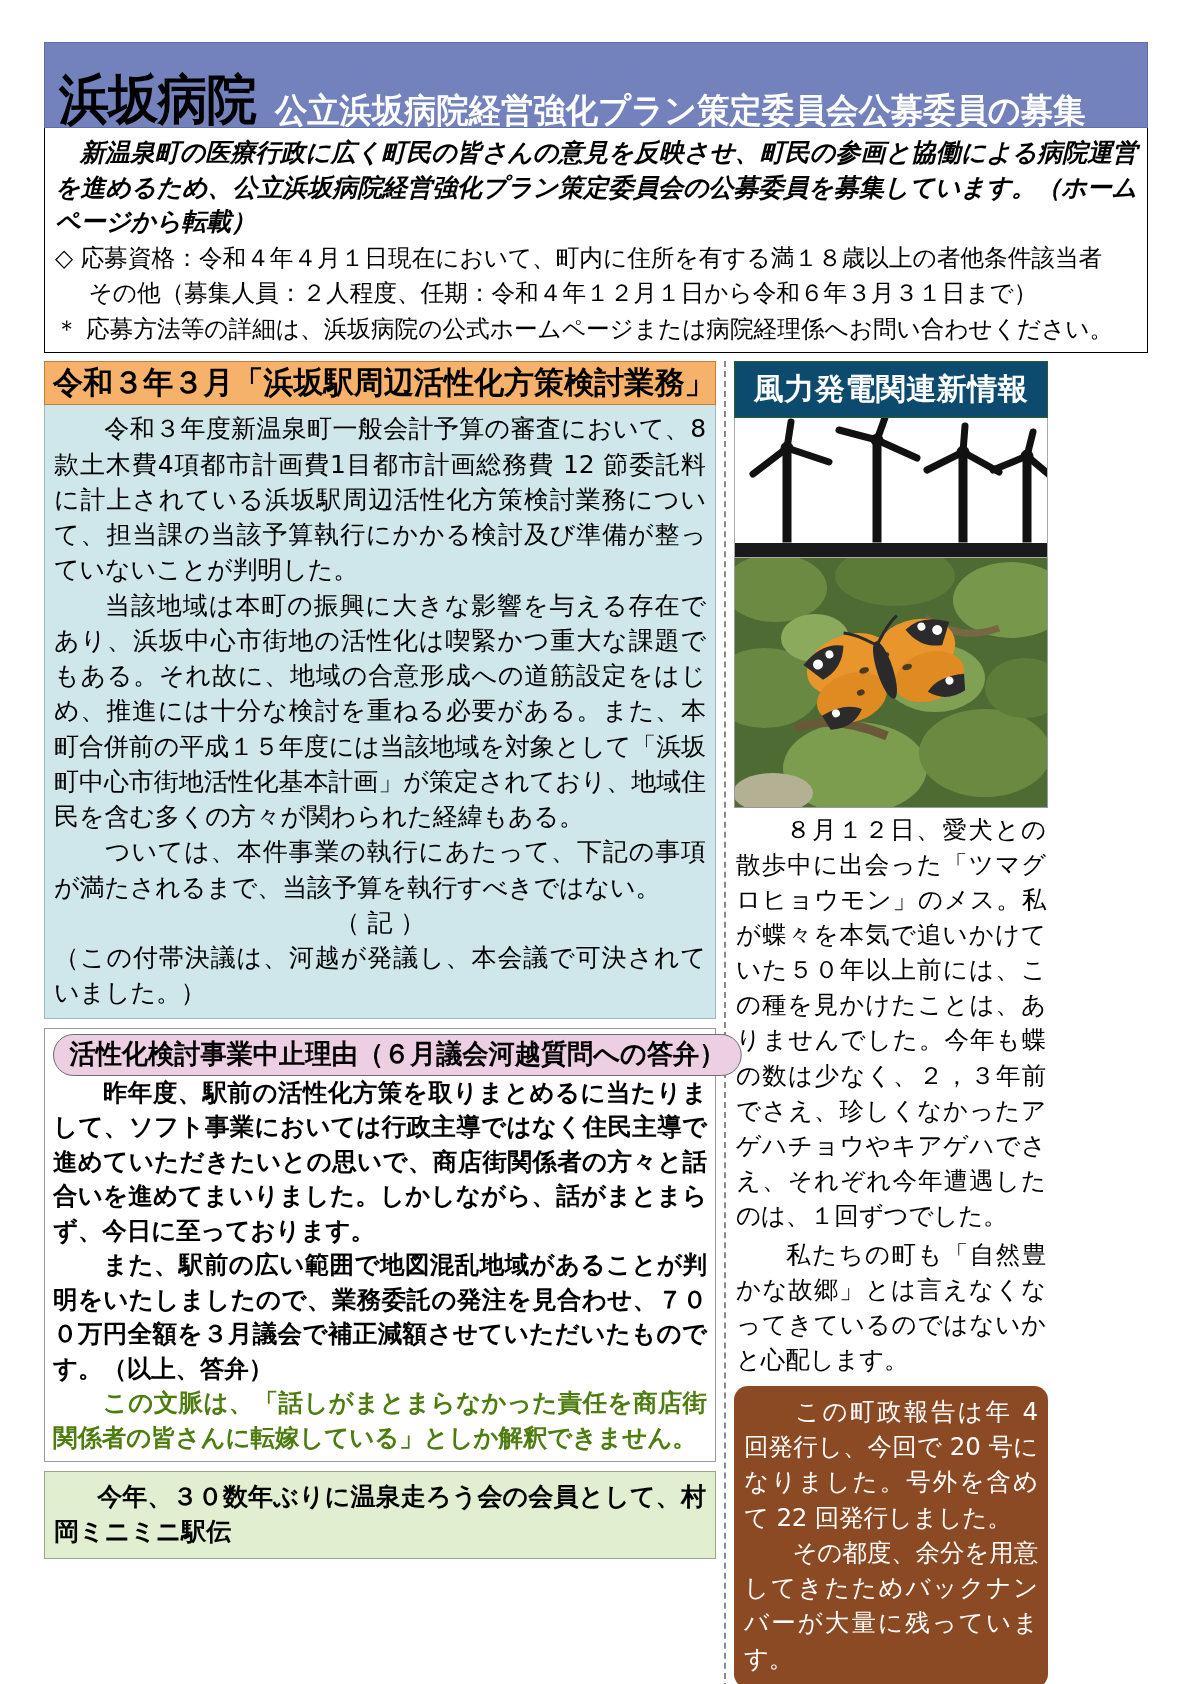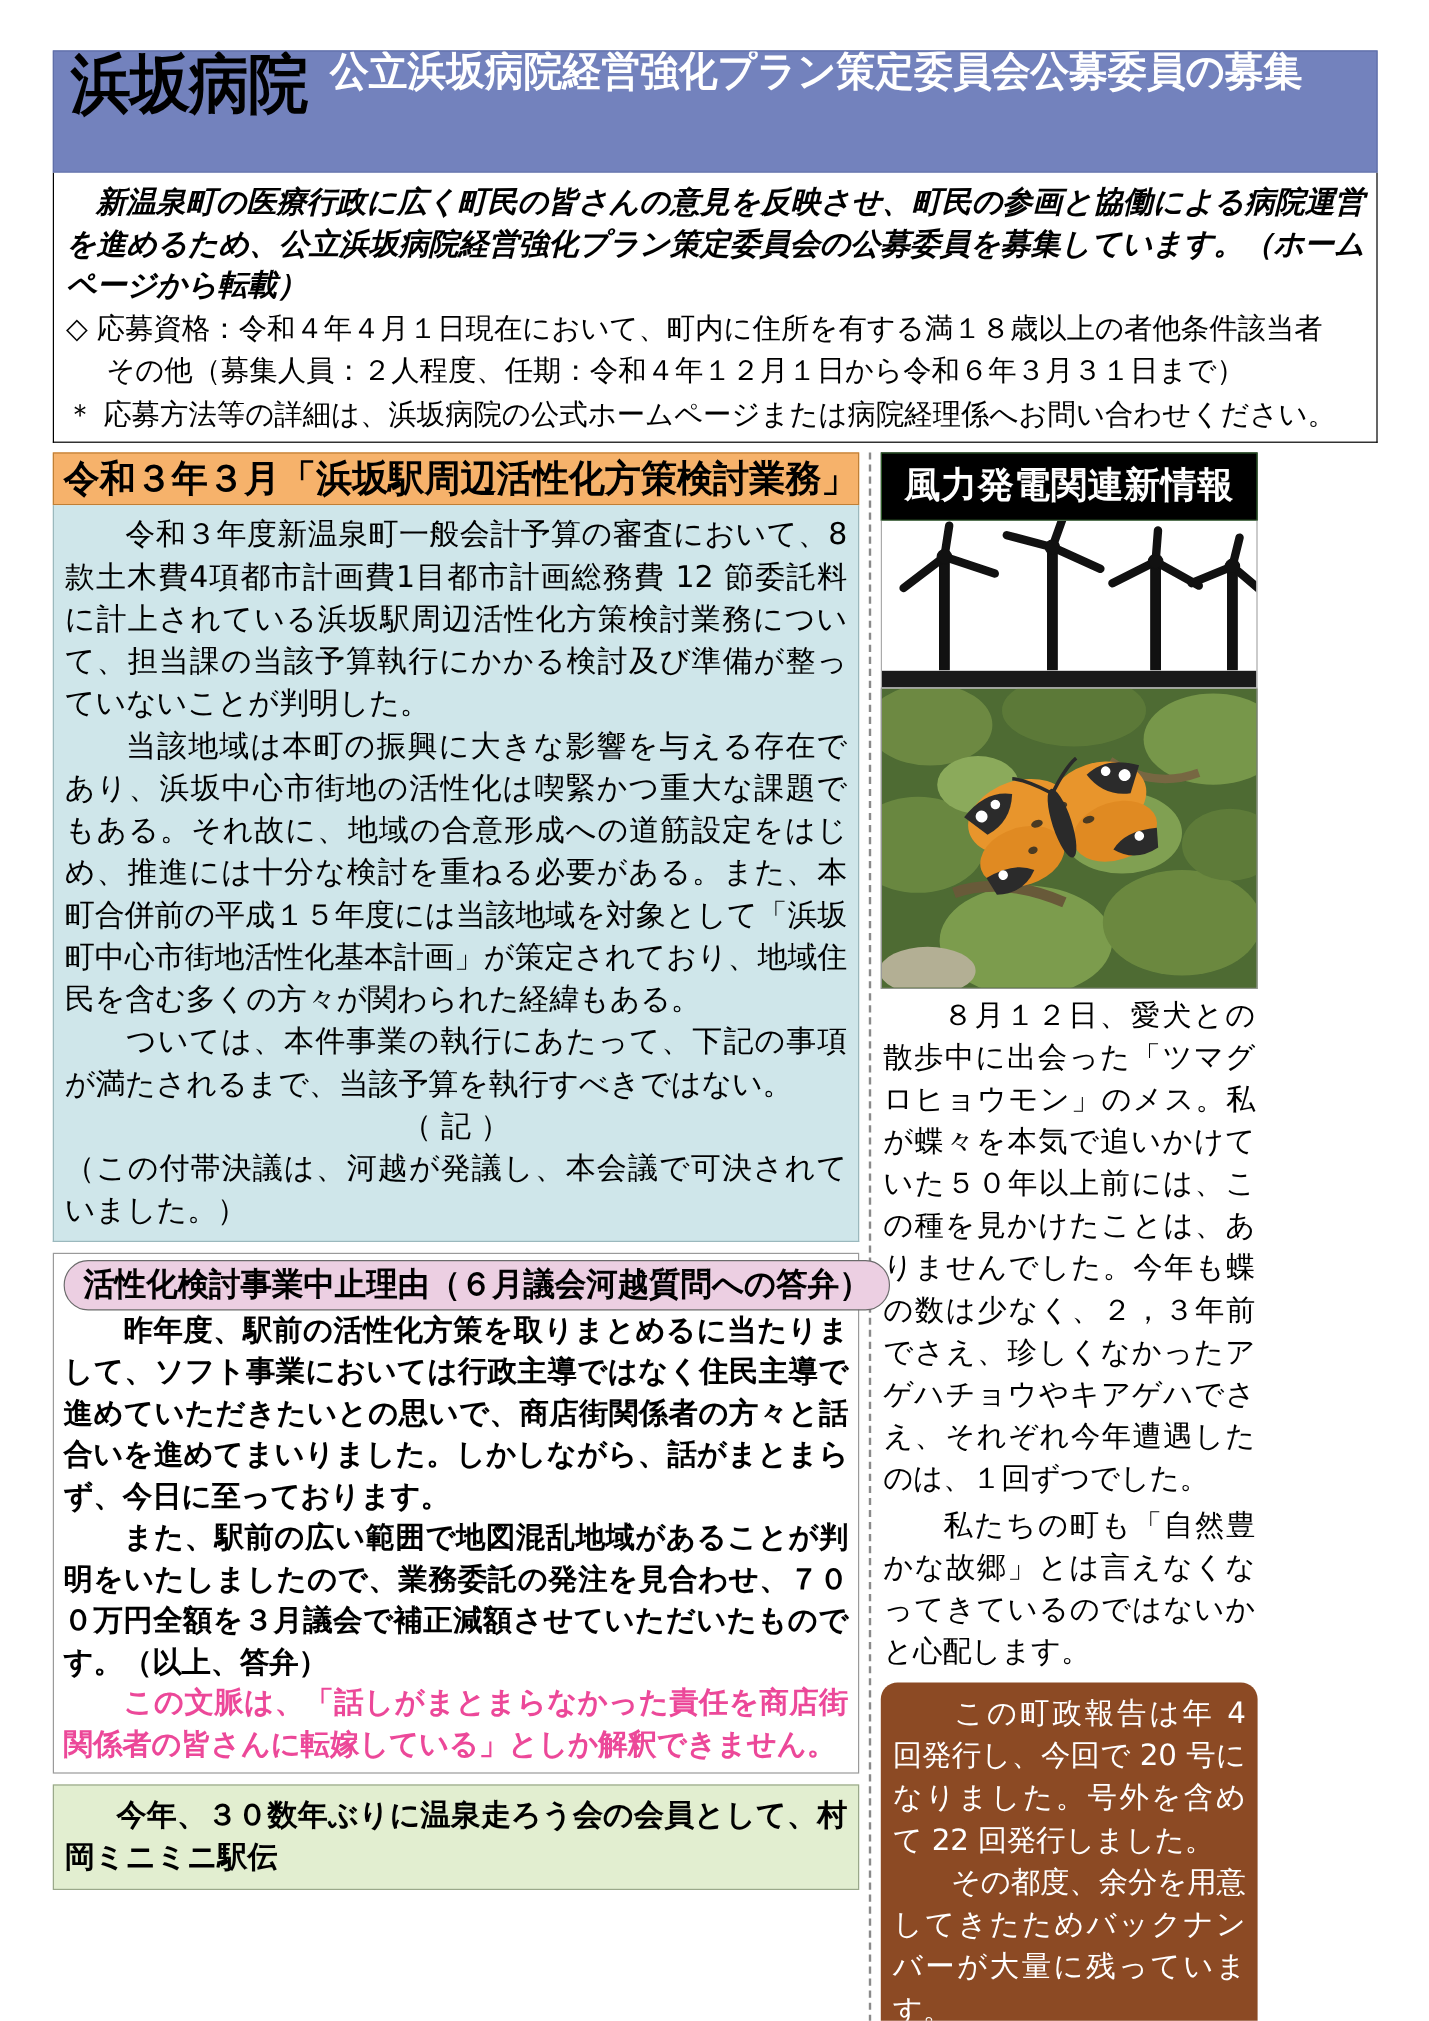--- a/index.html
+++ b/index.html
@@ -14,25 +14,25 @@
 
   
   .page {
     position:absolute;
     left:44px; top:42px;
     width:1104px; height:1600px;
   }
 
   
   .masthead {
-    height:102px;
+    height:86px;
     background:#7382bd;
     border:1px solid #5f6ea8;
     display:flex;
-    align-items:flex-start;
+    align-items:flex-end;
     padding:0 6px 0 14px;
     overflow:hidden;
   }
   .masthead-logo {
     font-size:54px;
     font-weight:bold;
     color:#000000;
     letter-spacing:-1px;
     line-height:1;
     white-space:nowrap;
@@ -152,21 +152,21 @@
     color:#000;
     white-space:nowrap;
     transform:scaleX(0.97);
     transform-origin:left center;
   }
   .jp-para.bold-sm {
     font-size:24.5px;
     font-weight:bold;
   }
   .jp-red {
-    color:#ec4899;
+    color:#4d7c0f;
     font-weight:bold;
   }
 
   
   .sec-green {
     margin-top:9px;
     background:#e2eed0;
     border:1px solid #9aa88a;
     padding:7px 9px 9px 9px;
     position:relative;
@@ -193,21 +193,21 @@
     line-height:1.4;
     color:#000;
     text-align:justify;
     text-justify:inter-ideograph;
     margin:0;
     text-indent:18px;
   }
 
   
   .green-banner {
-    background:#000000;
+    background:#0c4a6e;
     border:1px solid #2e5c2a;
     padding:7px 4px 9px 4px;
     text-align:center;
   }
   .green-banner div {
     font-size:30px;
     font-weight:bold;
     color:#ffffff;
     line-height:1.3;
     white-space:nowrap;

